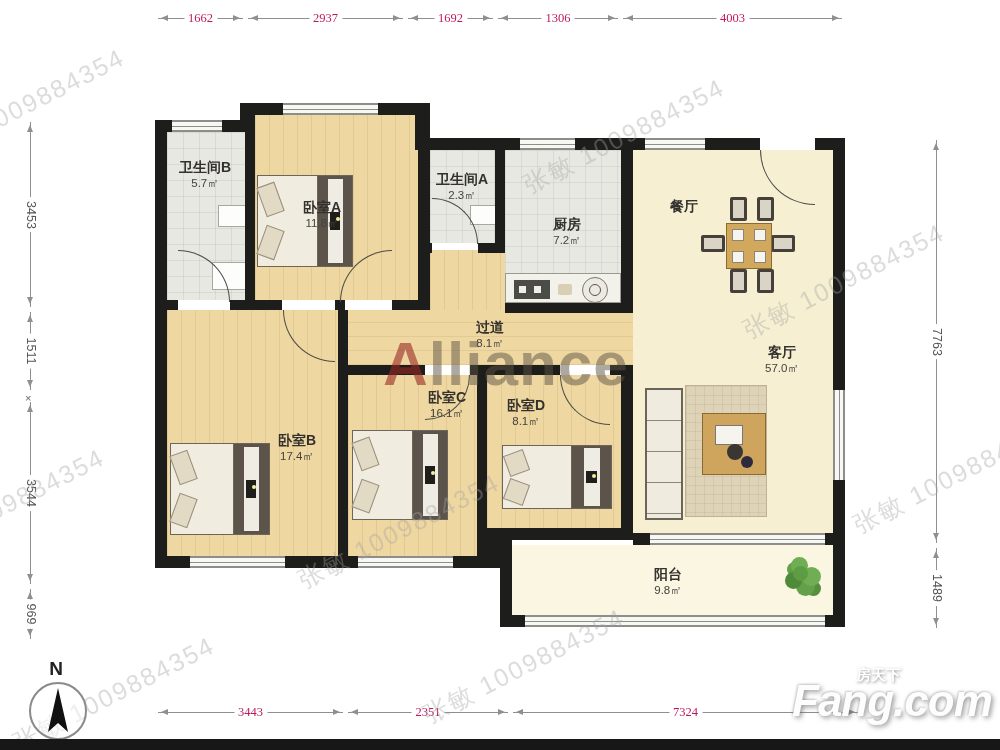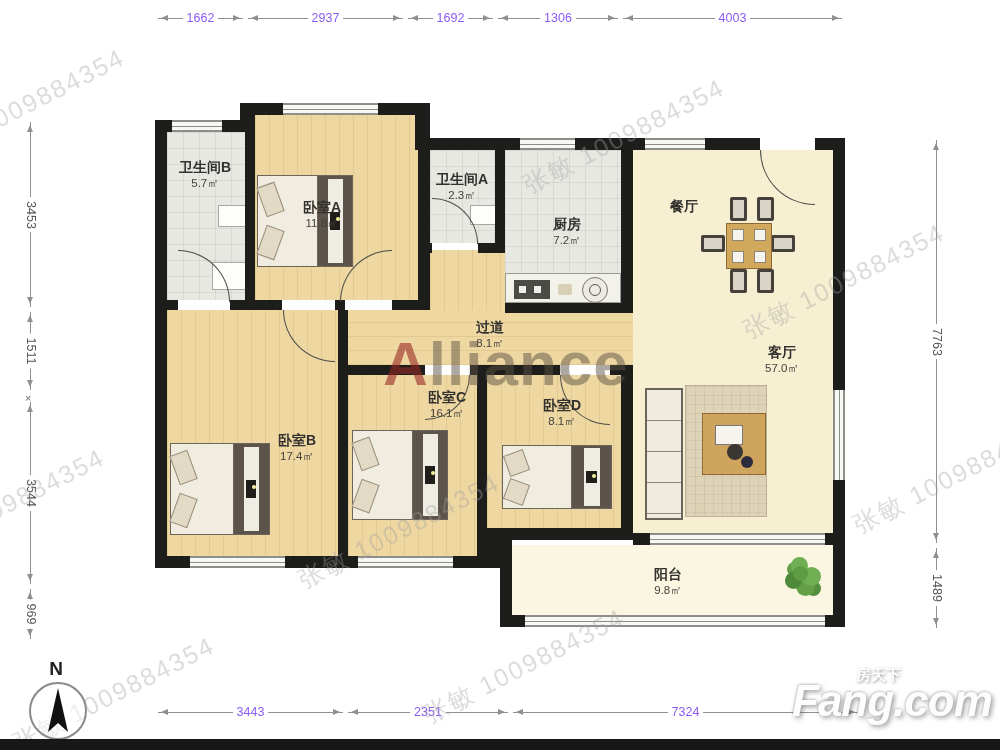--- a/index.html
+++ b/index.html
@@ -66,21 +66,21 @@
   
   .room-label{position:absolute;transform:translate(-50%,-50%);text-align:center;color:#33312e;
     font-size:14px;font-weight:bold;line-height:1.3;white-space:nowrap;}
   .room-label .area{display:block;font-size:11.5px;font-weight:normal;color:#44423e;}
 
   
   .hdim{position:absolute;height:0;border-top:1px solid #8f8f8f;}
   .hdim::before{content:"";position:absolute;left:0;top:-4px;border:3.5px solid transparent;border-right:7px solid #8f8f8f;}
   .hdim::after{content:"";position:absolute;right:0;top:-4px;border:3.5px solid transparent;border-left:7px solid #8f8f8f;}
   .hdim .dlab{position:absolute;left:50%;top:0;transform:translate(-50%,-55%);background:#fff;
-    padding:0 4px;font-size:12.5px;color:#8b5cf6;}
+    padding:0 4px;font-size:12.5px;color:#be185d;font-family:Liberation Serif, serif;}
   .vdim{position:absolute;width:0;border-left:1px solid #8f8f8f;}
   .vdim::before{content:"";position:absolute;top:0;left:-4px;border:3.5px solid transparent;border-bottom:7px solid #8f8f8f;}
   .vdim::after{content:"";position:absolute;bottom:0;left:-4px;border:3.5px solid transparent;border-top:7px solid #8f8f8f;}
   .vdim .dlab{position:absolute;top:50%;left:0;transform:translate(-52%,-50%);background:#fff;
     padding:4px 0;font-size:12.5px;color:#555;writing-mode:vertical-rl;}
   .dmark{position:absolute;font-size:11px;color:#666;background:#fff;}
 
   
   .wm{position:absolute;white-space:nowrap;font-size:25px;color:rgba(163,163,163,.38);
     transform:rotate(-27deg);transform-origin:left center;letter-spacing:2px;}
@@ -261,21 +261,21 @@
   <div>
     <div class="room-label" style="left:205px;top:175px;"><span>卫生间B</span><span class="area">5.7㎡</span></div>
     <div class="room-label" style="left:322px;top:215px;"><span>卧室A</span><span class="area">11.8㎡</span></div>
     <div class="room-label" style="left:462px;top:187px;"><span>卫生间A</span><span class="area">2.3㎡</span></div>
     <div class="room-label" style="left:567px;top:232px;"><span>厨房</span><span class="area">7.2㎡</span></div>
     <div class="room-label" style="left:684px;top:206px;"><span>餐厅</span></div>
     <div class="room-label" style="left:782px;top:360px;"><span>客厅</span><span class="area">57.0㎡</span></div>
     <div class="room-label" style="left:490px;top:335px;"><span>过道</span><span class="area">8.1㎡</span></div>
     <div class="room-label" style="left:297px;top:448px;"><span>卧室B</span><span class="area">17.4㎡</span></div>
     <div class="room-label" style="left:447px;top:405px;"><span>卧室C</span><span class="area">16.1㎡</span></div>
-    <div class="room-label" style="left:562px;top:413px;"><span>卧室D</span><span class="area">8.1㎡</span></div>
+    <div class="room-label" style="left:526px;top:413px;"><span>卧室D</span><span class="area">8.1㎡</span></div>
     <div class="room-label" style="left:668px;top:582px;"><span>阳台</span><span class="area">9.8㎡</span></div>
   </div>
 
   <div>
     <div class="hdim" style="left:158px;top:18px;width:85px;">
         <span class="dlab">1662</span>
       </div>
     <div class="hdim" style="left:248px;top:18px;width:155px;">
         <span class="dlab">2937</span>
       </div>

